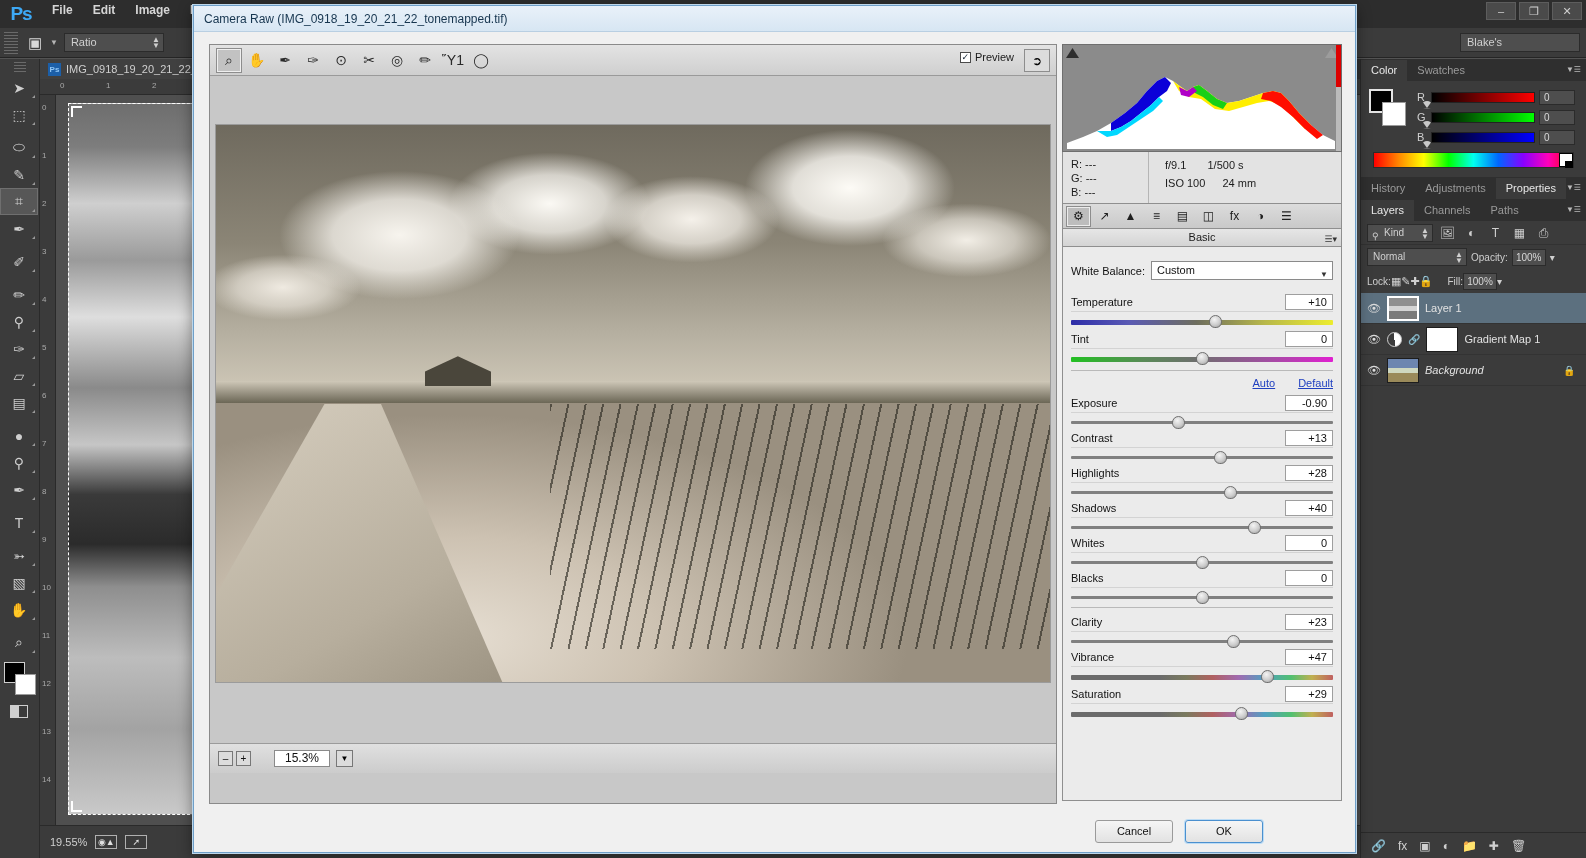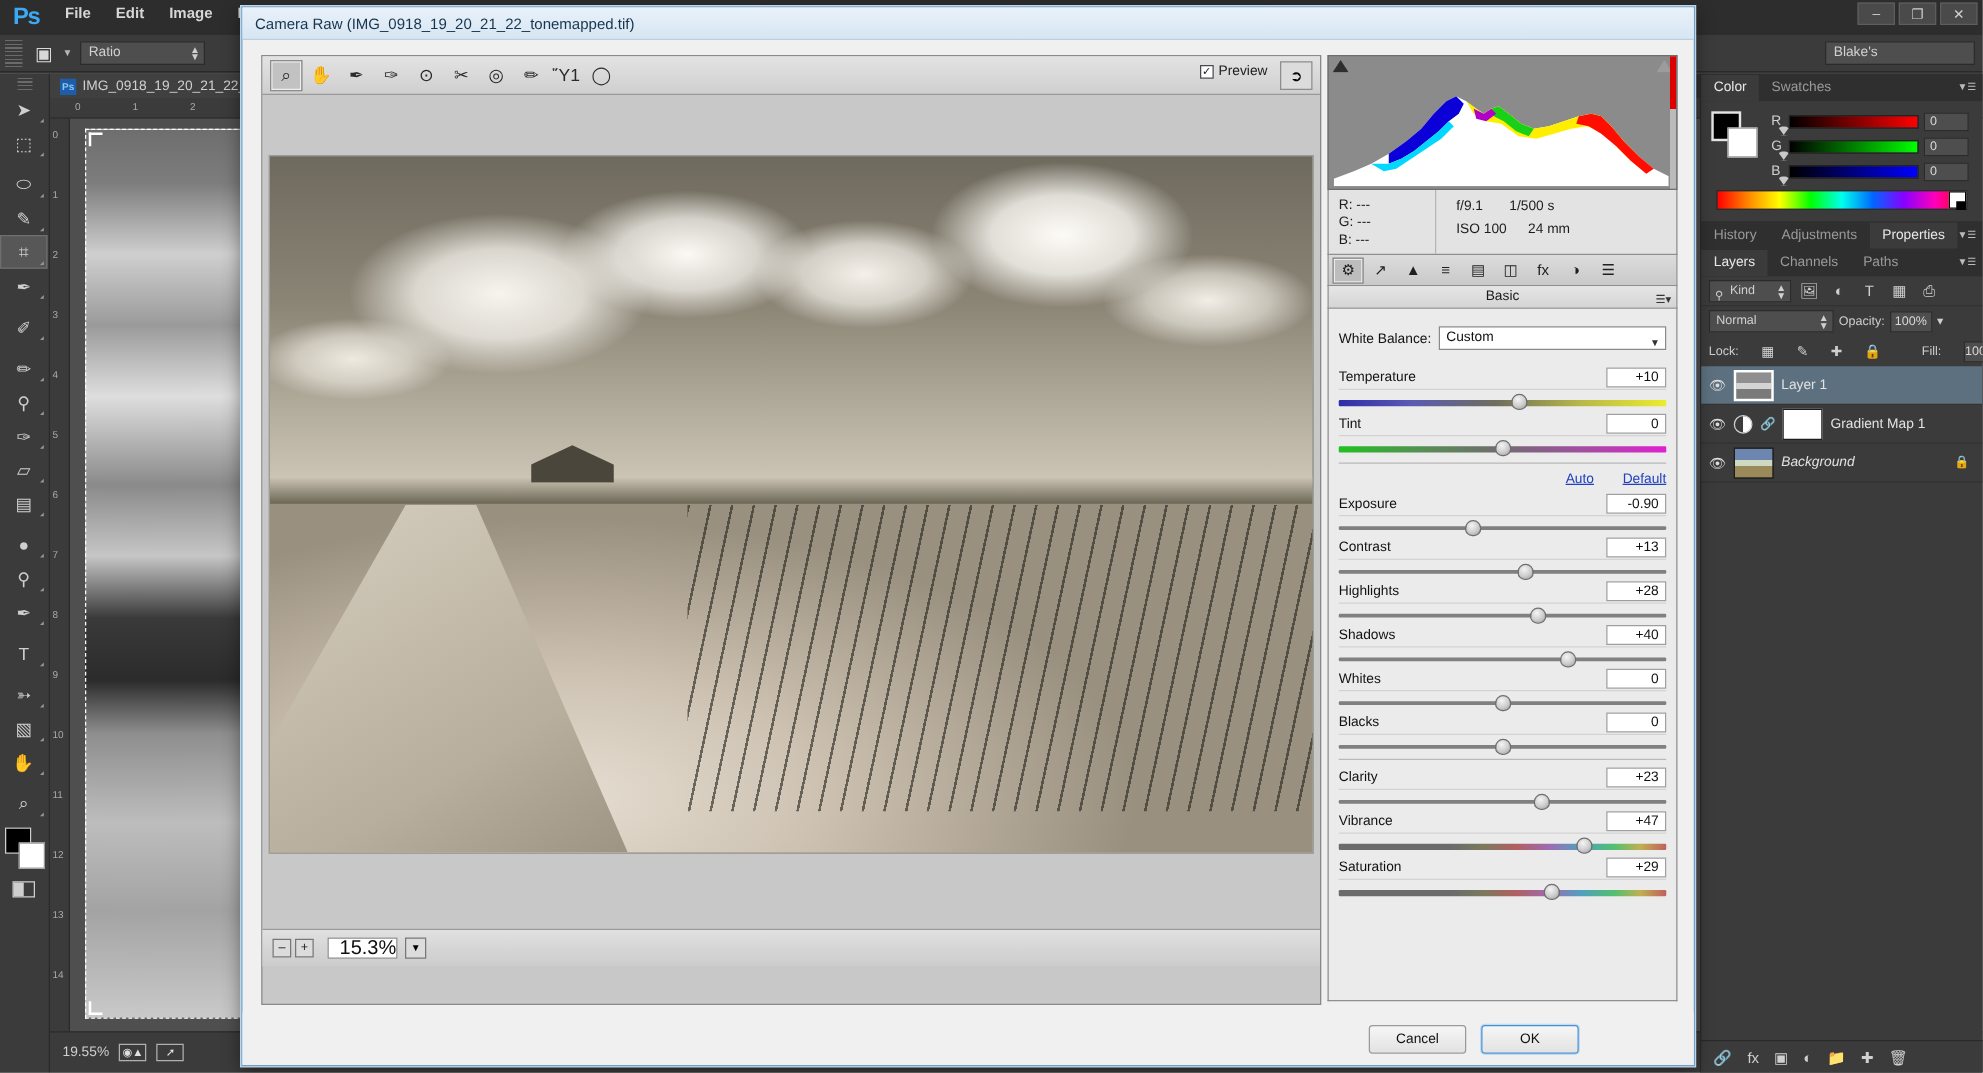--- a/index.html
+++ b/index.html
@@ -196,21 +196,21 @@
   #blend-sel {
     width:100px; height:18px; background:#4e4e4e; border:1px solid #2b2b2b;
     color:#d0d0d0; font-size:10px; line-height:16px; padding-left:5px; position:relative;
   }
   #blend-sel .spin { position:absolute; right:3px; top:3px; font-size:8px; line-height:6px; }
   .lab { color:#cfcfcf; font-size:10px; }
   .numbox {
     width:34px; height:17px; background:#4e4e4e; border:1px solid #2b2b2b;
     color:#d8d8d8; font-size:10px; text-align:center; line-height:15px;
   }
-  .lay-row3 { height:24px; display:flex; align-items:center; gap:18px; padding:0 6px; }
+  .lay-row3 { height:24px; display:flex; align-items:center; gap:0; padding:0 6px; }
   .lock-ico { color:#cfcfcf; font-size:11px; }
   .layer-item {
     height:31px; display:flex; align-items:center; gap:6px; padding:0 6px;
     border-bottom:1px solid #333; position:relative;
   }
   .layer-item.sel { background:#5c707f; }
   .eye { width:14px; color:#dcdcdc; font-size:11px; text-align:center; }
   .lthumb { width:32px; height:25px; border:1px solid #1d1d1d; }
   .lthumb.sel-border { border:2px solid #fff; }
   .lname { color:#e2e2e2; font-size:11px; flex:1; }
@@ -319,21 +319,21 @@
     position:absolute; left:0; bottom:0; width:846px; height:30px;
     background:linear-gradient(to bottom,#e0e0e0,#cccccc); border-top:1px solid #9b9b9b;
     display:flex; align-items:center; gap:3px; padding-left:8px;
   }
   .zbtn {
     width:15px; height:15px; background:#dcdcdc; border:1px solid #777;
     font-size:10px; line-height:13px; text-align:center; color:#111;
   }
   #zoom-val {
     width:56px; height:17px; background:#fff; border:1px solid #8a8a8a;
-    font-size:16px; text-align:right; line-height:15px; margin-left:8px; color:#111;
+    font-size:12px; text-align:center; line-height:15px; margin-left:20px; color:#111;
   }
   #zoom-drop {
     width:17px; height:17px; background:#dcdcdc; border:1px solid #777;
     font-size:8px; line-height:15px; text-align:center; margin-left:3px;
   }
 
   
   #cr-right {
     position:absolute; left:868px; top:12px; width:280px; height:760px;
   }

